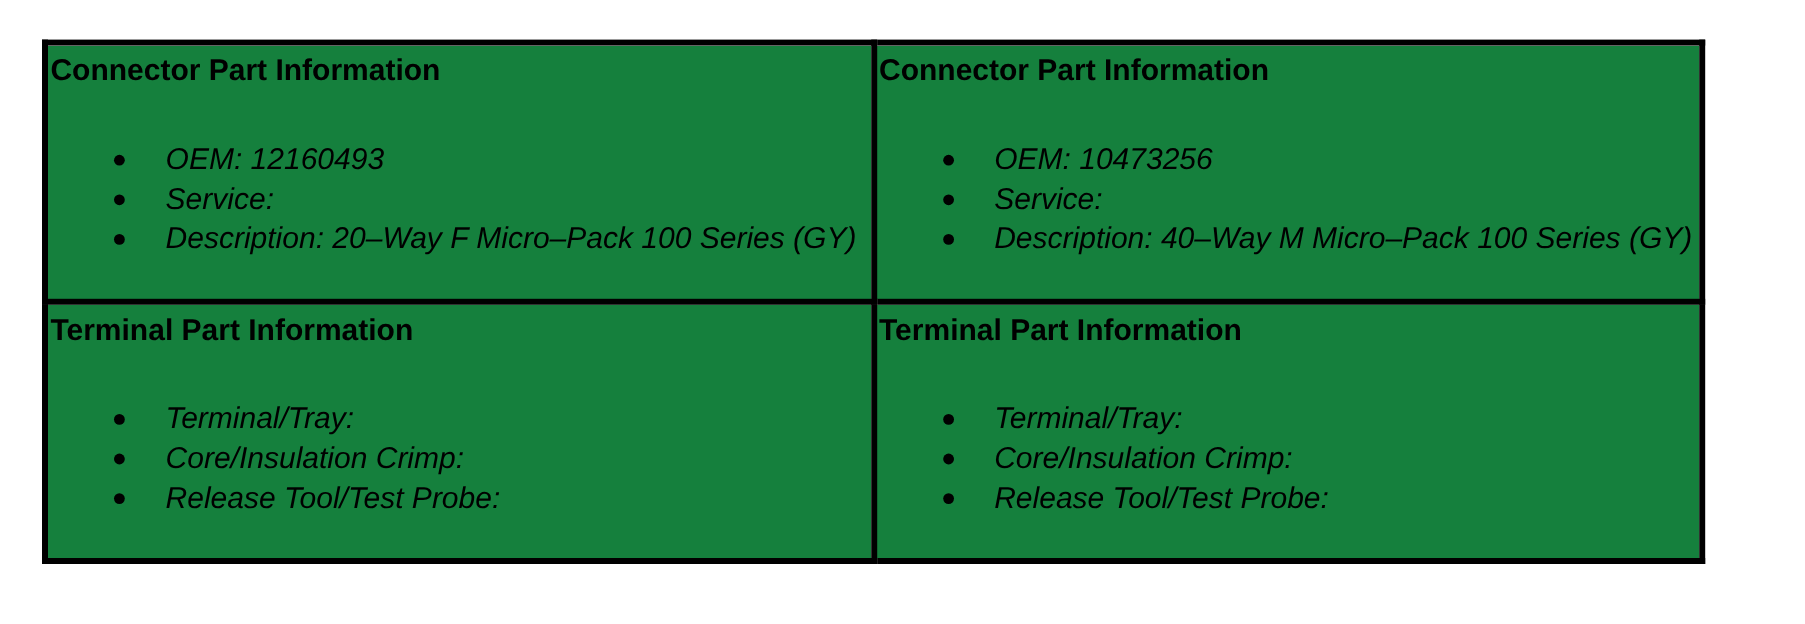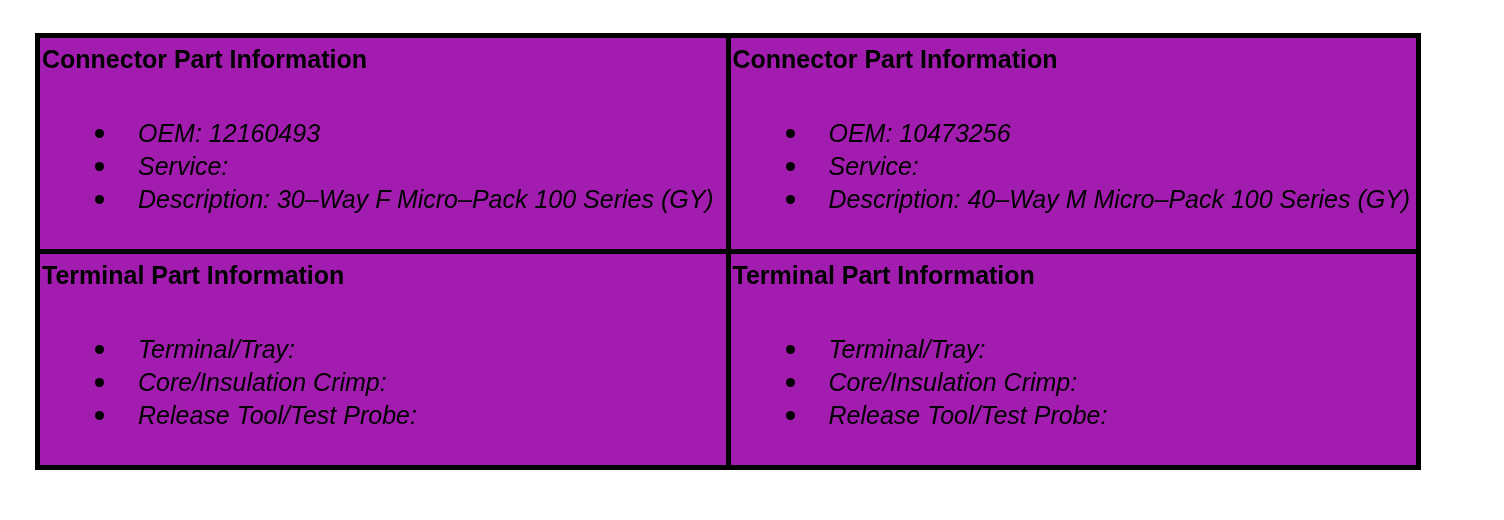--- a/index.html
+++ b/index.html
@@ -23,21 +23,21 @@
     border-collapse: collapse;
     table-layout: fixed;
     background: #ffffff;
   }
   table.parts-table td {
     width: 50%;
     height: 50%;
     border: 5px solid #000000;
     vertical-align: top;
     padding: 5px 2px 2px 2px;
-    background: #a21caf;
+    background: #15803d;
     overflow: hidden;
   }
   .cell-heading {
     font-size: 25px;
     font-weight: bold;
     line-height: 33px;
     white-space: nowrap;
   }
   ul.cell-list {
     list-style: none;
@@ -66,21 +66,21 @@
 <body>
 
 <table class="parts-table">
   <tbody>
       <tr>
     <td>
       <div class="cell-heading">Connector Part Information</div>
       <ul class="cell-list">
         <li><span class="bullet"></span><span>OEM: 12160493</span></li>
         <li><span class="bullet"></span><span>Service:</span></li>
-        <li><span class="bullet"></span><span>Description: 30–Way F Micro–Pack 100 Series (GY)</span></li>
+        <li><span class="bullet"></span><span>Description: 20–Way F Micro–Pack 100 Series (GY)</span></li>
       </ul>
     </td>
     <td>
       <div class="cell-heading">Connector Part Information</div>
       <ul class="cell-list">
         <li><span class="bullet"></span><span>OEM: 10473256</span></li>
         <li><span class="bullet"></span><span>Service:</span></li>
         <li><span class="bullet"></span><span>Description: 40–Way M Micro–Pack 100 Series (GY)</span></li>
       </ul>
     </td>

